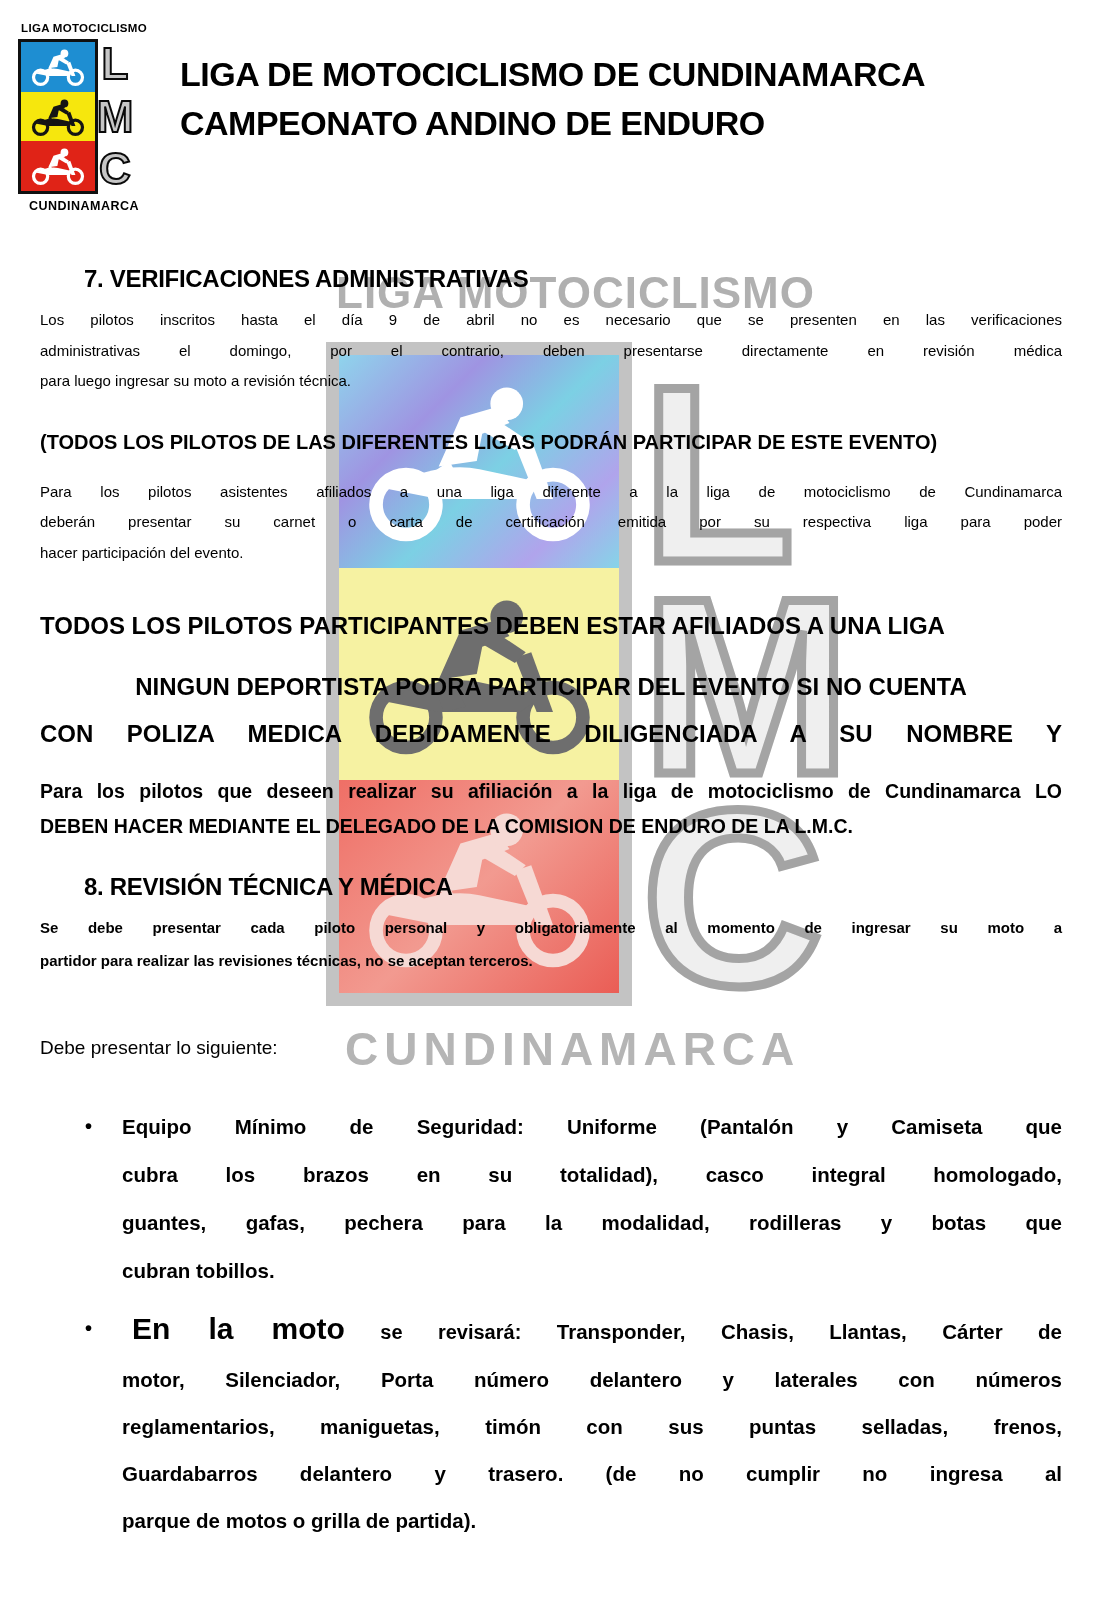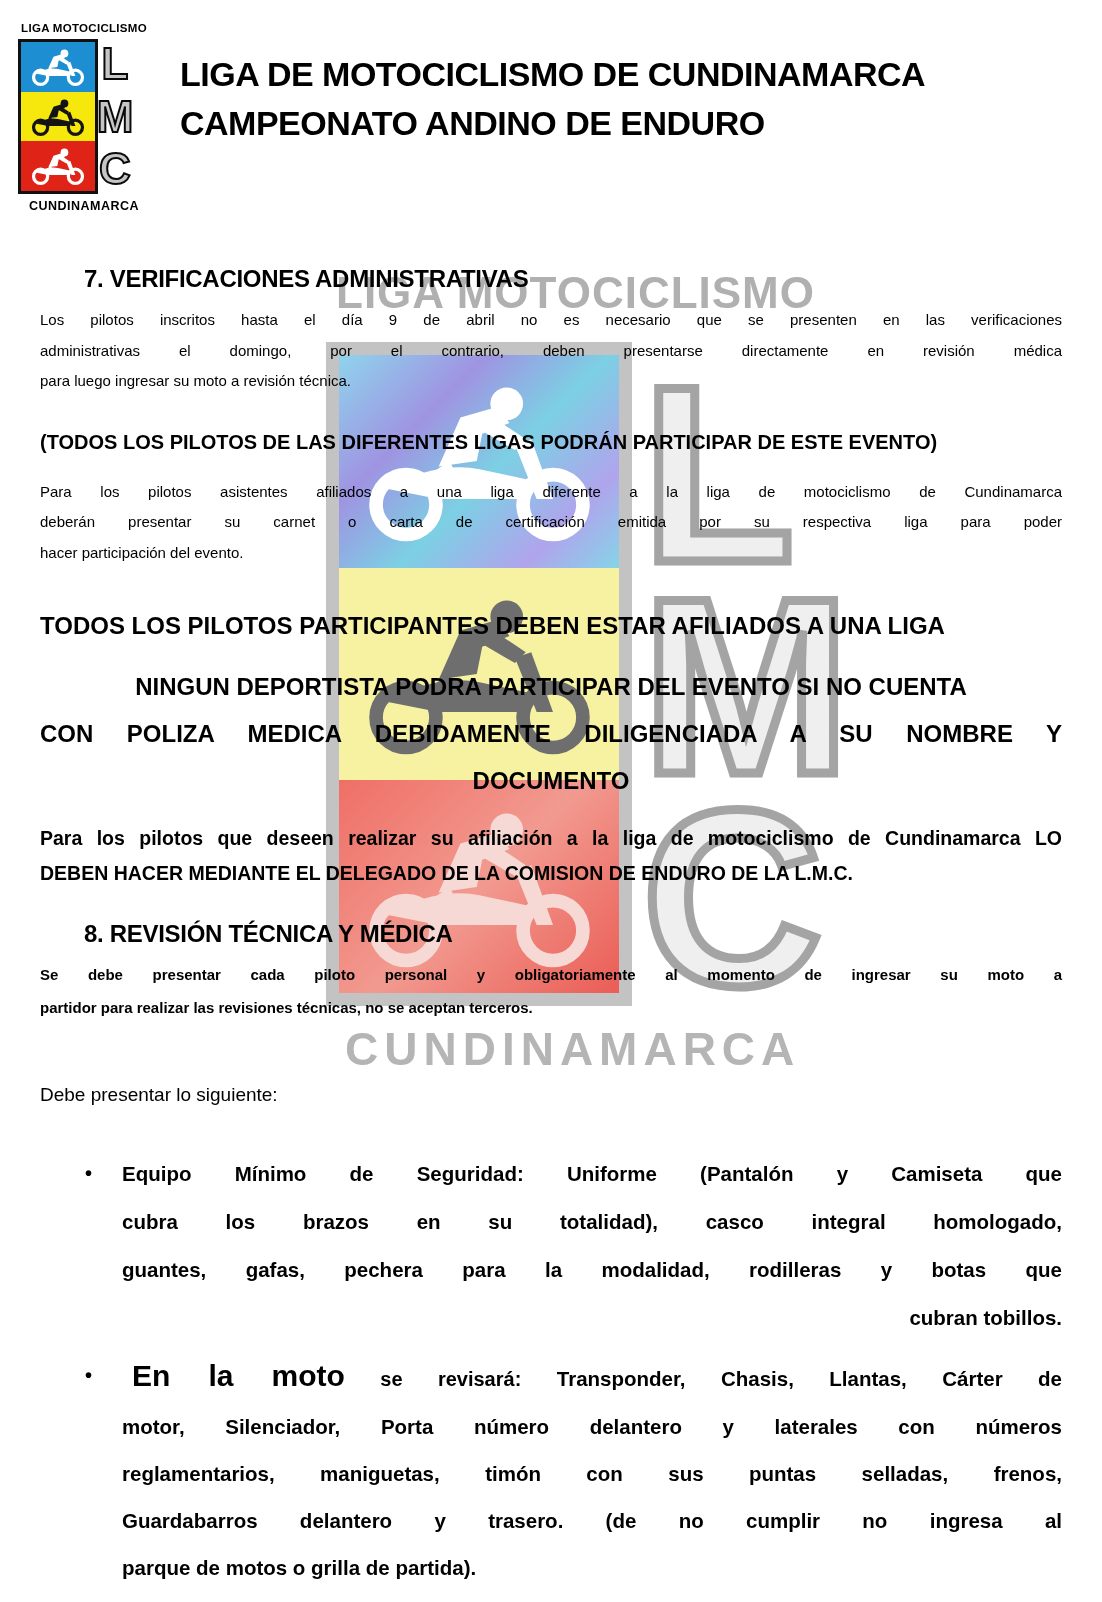--- a/index.html
+++ b/index.html
@@ -71,21 +71,21 @@
   .aff { margin-top:17px; }
   .aff .ln { font-size:19.5px; line-height:35px; font-weight:bold; }
   .para3 { margin-top:7px; }
   .para3 .ln { line-height:33px;font-weight:bold; }
   .intro { margin:56px 0 0; font-size:19px; line-height:30px; }
 
   .bullet { position:relative; padding-left:82px; }
   .bullet1 { margin-top:40px; }
   .bullet2 { margin-top:10px; }
   .bullet .marker { position:absolute; left:45px; top:12px; font-size:20px; font-weight:bold; }
-  .bullet1 .ln { font-size:20.5px; line-height:48px; font-weight:bold;text-align:right; }
+  .bullet1 .ln { font-size:20.5px; line-height:48px; font-weight:bold; }
   .bullet2 .ln { font-size:20.5px; line-height:47px; font-weight:bold; }
   .b2-lead { font-size:30px; font-weight:bold;margin-left:10px; }
   .b2-mid { font-size:20px; font-weight:bold; }
 
   .svgdefs { position:absolute; width:0; height:0; }
 </style>
 </head>
 <body>
 
 <svg class="svgdefs" aria-hidden="true">
@@ -182,21 +182,20 @@
         <div class="ln jl">Para los pilotos asistentes afiliados a una liga diferente a la liga de motociclismo de Cundinamarca</div>
         <div class="ln jl">deberán presentar su carnet o carta de certificación emitida por su respectiva liga para poder</div>
         <div class="ln">hacer participación del evento.</div>
       </div>
 
       <p class="statement1">TODOS LOS PILOTOS PARTICIPANTES DEBEN ESTAR AFILIADOS A UNA LIGA</p>
 
       <div class="statement2">
         <div class="ln">NINGUN DEPORTISTA PODRA PARTICIPAR DEL EVENTO SI NO CUENTA</div>
         <div class="ln jl">CON POLIZA MEDICA DEBIDAMENTE DILIGENCIADA A SU NOMBRE Y</div>
-        <div class="ln">DOCUMENTO</div>
       </div>
 
       <div class="aff">
         <div class="ln jl">Para los pilotos que deseen realizar su afiliación a la liga de motociclismo de Cundinamarca LO</div>
         <div class="ln">DEBEN HACER MEDIANTE EL DELEGADO DE LA COMISION DE ENDURO DE LA L.M.C.</div>
       </div>
 
       <h2 class="sec-heading h8">8. REVISIÓN TÉCNICA Y MÉDICA</h2>
 
       <div class="para para3">

